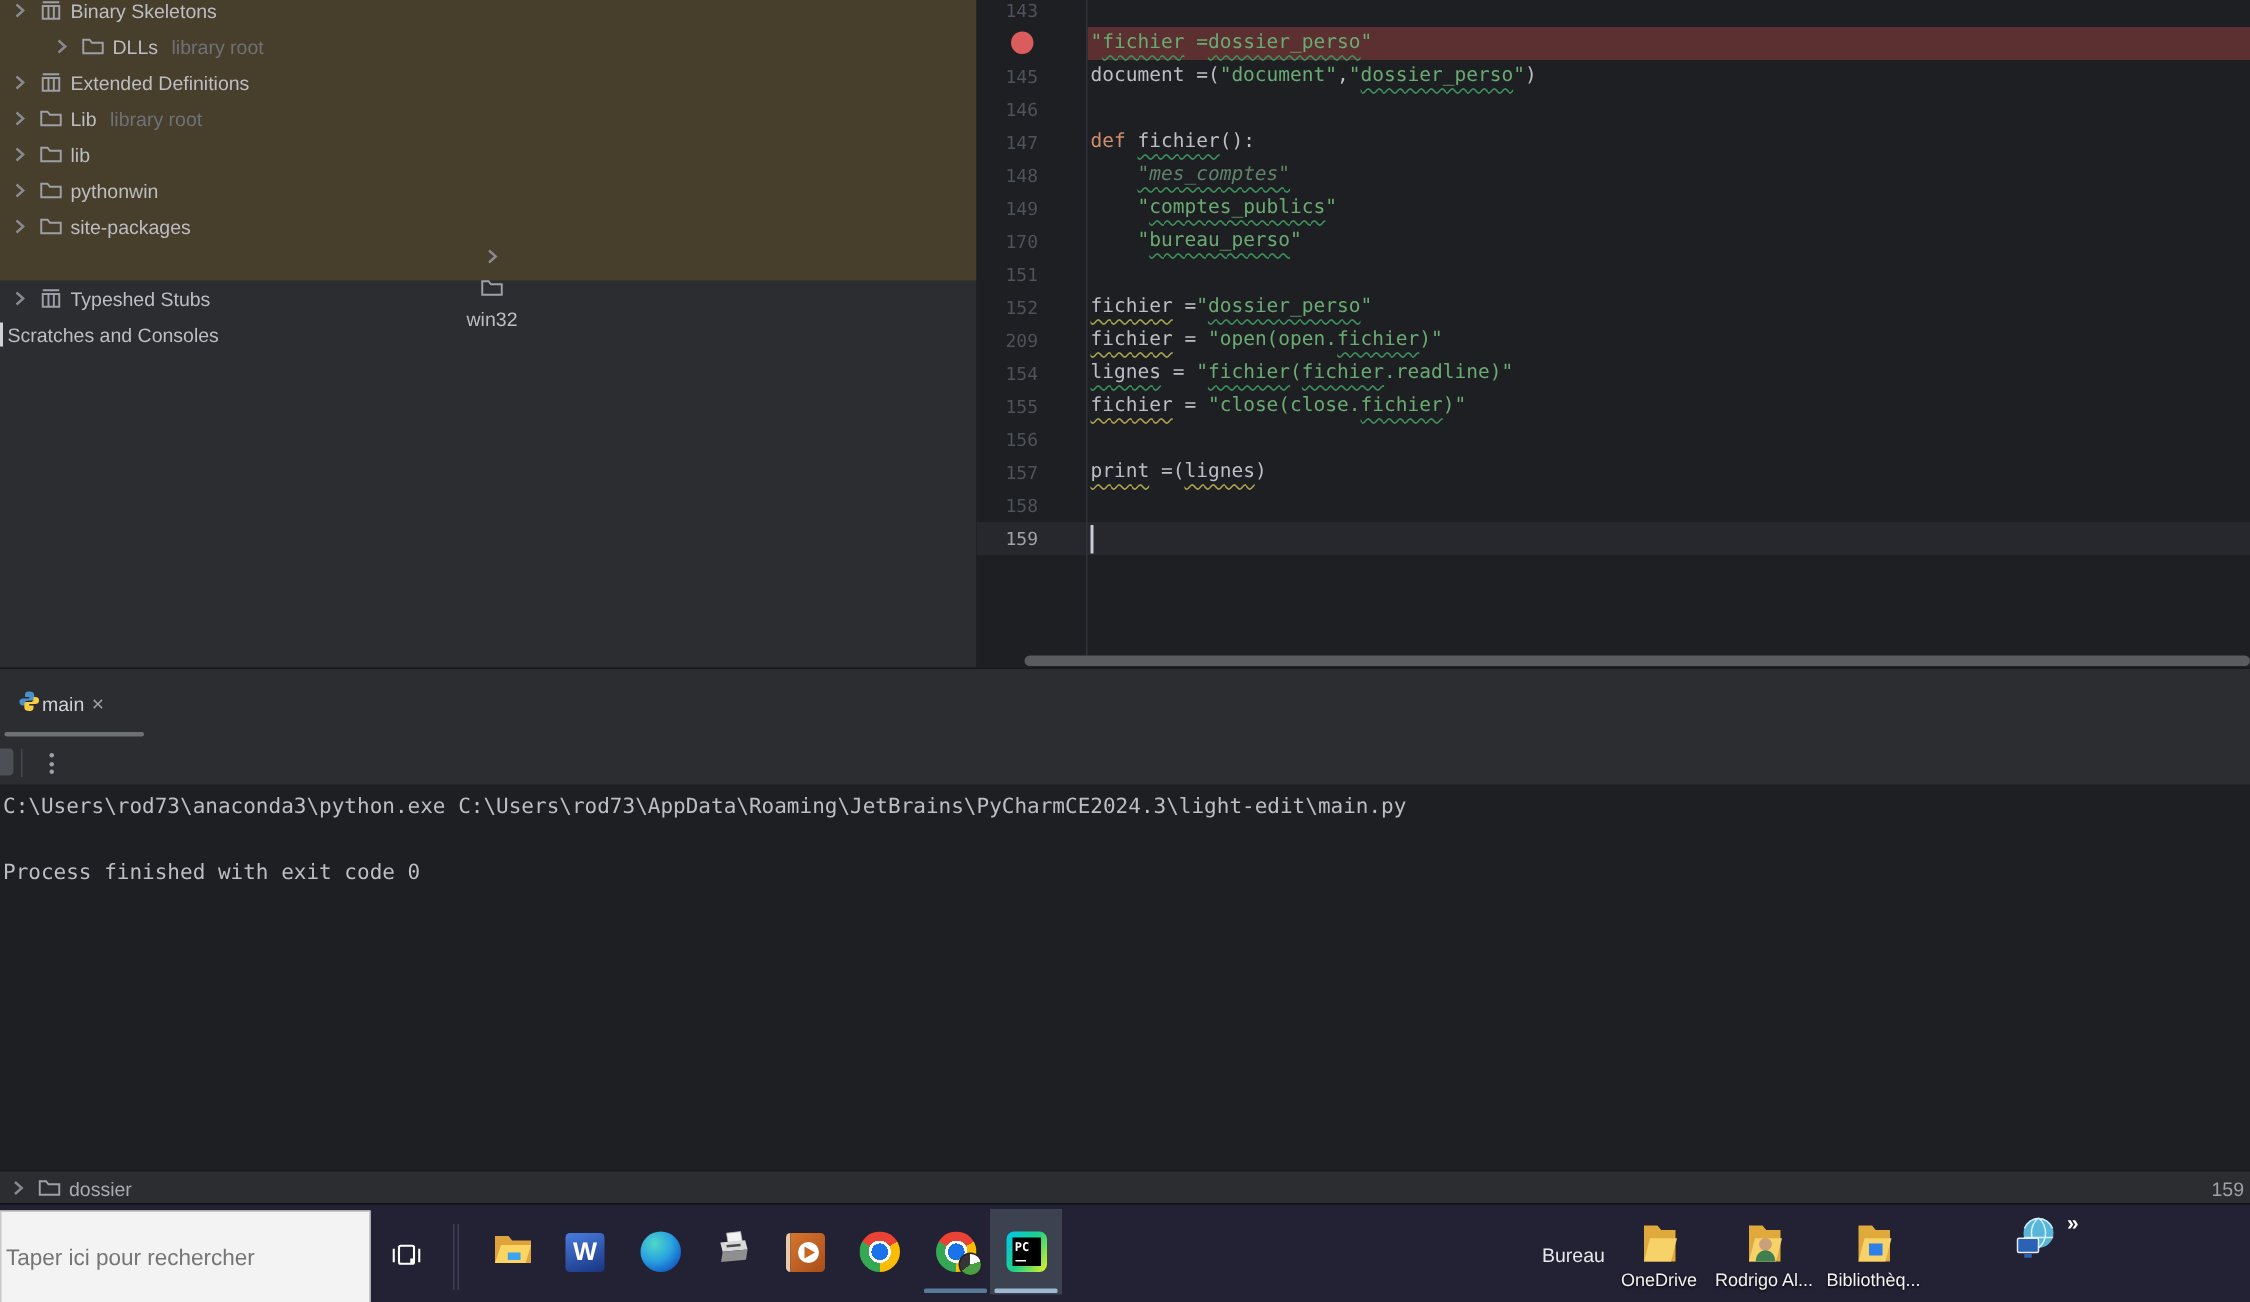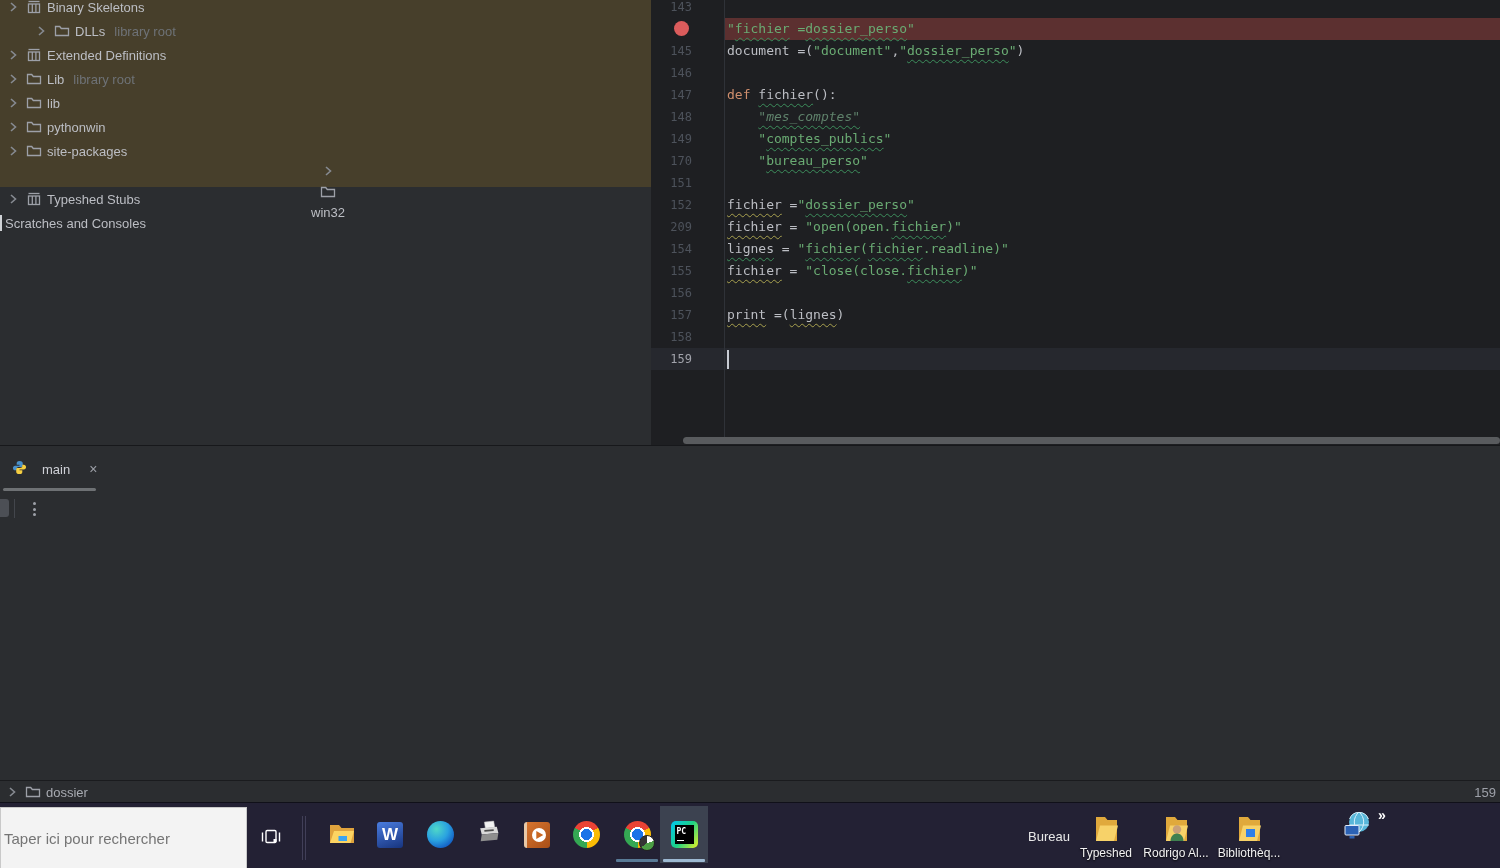--- a/index.html
+++ b/index.html
@@ -33,21 +33,21 @@
   .seg.wg{text-decoration:underline;text-decoration-style:wavy;text-decoration-color:#3c8f5c;
           text-decoration-thickness:1px;text-underline-offset:4px;}
   .seg.wy{text-decoration:underline;text-decoration-style:wavy;text-decoration-color:#a8a14f;
           text-decoration-thickness:1px;text-underline-offset:4px;}
   #bp-dot{position:absolute;left:23px;top:21px;width:15px;height:15px;border-radius:50%;background:#db5c5c;}
   #caret{position:absolute;left:76px;top:350px;width:1.5px;height:19px;background:#c8ccd4;}
   #h-scrollbar{position:absolute;left:32px;top:437px;width:817px;height:7px;background:#595b5e;border-radius:4px;}
 
   
   #run-panel{left:0;top:445px;width:1500px;height:357px;background:#2b2d30;border-top:1px solid #17181b;box-sizing:border-box;}
-  #run-tab{position:absolute;left:12px;top:14px;display:flex;align-items:center;gap:15px;color:#ced0d6;font-size:13px;}
+  #run-tab{position:absolute;left:12px;top:14px;display:flex;align-items:center;gap:1px;color:#ced0d6;font-size:13px;}
   #run-tab .close{color:#9da0a8;font-size:14px;margin-left:4px;}
   #tab-underline{position:absolute;left:3px;top:42px;width:93px;height:3px;background:#6e7174;border-radius:2px;}
   #partial-btn{position:absolute;left:0;top:53px;width:9px;height:18px;background:#4c4f55;border-radius:0 3px 3px 0;}
   #tb-sep{position:absolute;left:14px;top:53px;width:1px;height:19px;background:#43464c;}
   #kebab{position:absolute;left:26px;top:52px;width:16px;height:22px;display:flex;flex-direction:column;
          align-items:center;justify-content:center;gap:2.5px;}
   #kebab i{width:3px;height:3px;border-radius:50%;background:#9da0a8;}
   #console{position:absolute;left:0;top:77px;width:1500px;height:257px;background:#1e1f22;color:#bcbec4;}
   #console .cline{position:absolute;left:2px;font-size:14px;line-height:16px;white-space:pre;}
   #console-line1{top:7px;} #console-line2{top:51px;}
@@ -292,20 +292,24 @@
       <span class="close">×</span>
     </div>
     <div id="tab-underline"></div>
     <div id="partial-btn"></div>
     <div id="tb-sep"></div>
     <div id="kebab">
       <i></i>
         <i></i>
         <i></i>
     </div>
+    <div id="console" class="mono">
+      <div class="cline" id="console-line1">C:\Users\rod73\anaconda3\python.exe C:\Users\rod73\AppData\Roaming\JetBrains\PyCharmCE2024.3\light-edit\main.py</div>
+      <div class="cline" id="console-line2">Process finished with exit code 0</div>
+    </div>
     <div id="status-row">
       <span class="icn" style="margin-left:4px" id="status-chev-slot">
           <svg width="16" height="16" viewBox="0 0 16 16">
             <path d="M6 4 L10.5 8 L6 12" fill="none" stroke="#868a91" stroke-width="1.6"></path>
           </svg>
         </span>
       <span class="icn" id="status-folder-slot">
           <svg width="16" height="16" viewBox="0 0 16 16">
             <path d="M1.5 3.5 h4.2 l1.6 2 h7.2 v7 h-13 Z" fill="none" stroke="#9da0a8" stroke-width="1.3"></path>
           </svg>
@@ -367,21 +371,21 @@
         </div>
       </div>
       <div class="underline-run" style="left: 663px; top: 56px; width: 42px; background: rgb(157, 185, 210);"></div>
       <div class="tray-item" style="left: 1071px;">
         <div class="icn">
           <svg width="30" height="34" viewBox="0 0 30 34">
             <path d="M5 5 h9 l2.5 3 H26 V29 H5 Z" fill="#e0a93c"></path>
             <path d="M5 29 L9 13.5 h18 l-4 15.5 Z" fill="#f7d269"></path>
           </svg>
         </div>
-        <div>Typeshed</div>
+        <div>OneDrive</div>
       </div>
       <div class="tray-item" style="left: 1141px;">
         <div class="icn">
           <svg width="30" height="34" viewBox="0 0 30 34">
             <path d="M5 5 h9 l2.5 3 H26 V29 H5 Z" fill="#e0a93c"></path>
             <path d="M5 29 L9 13.5 h18 l-4 15.5 Z" fill="#f7d269"></path>
             <circle cx="16" cy="17.5" r="4.2" fill="#c9a079"></circle>
             <path d="M9.5 29 c0-4.8 3.2-7.5 6.5-7.5 s6.5 2.7 6.5 7.5 Z" fill="#3f8050"></path>
           </svg>
         </div>

